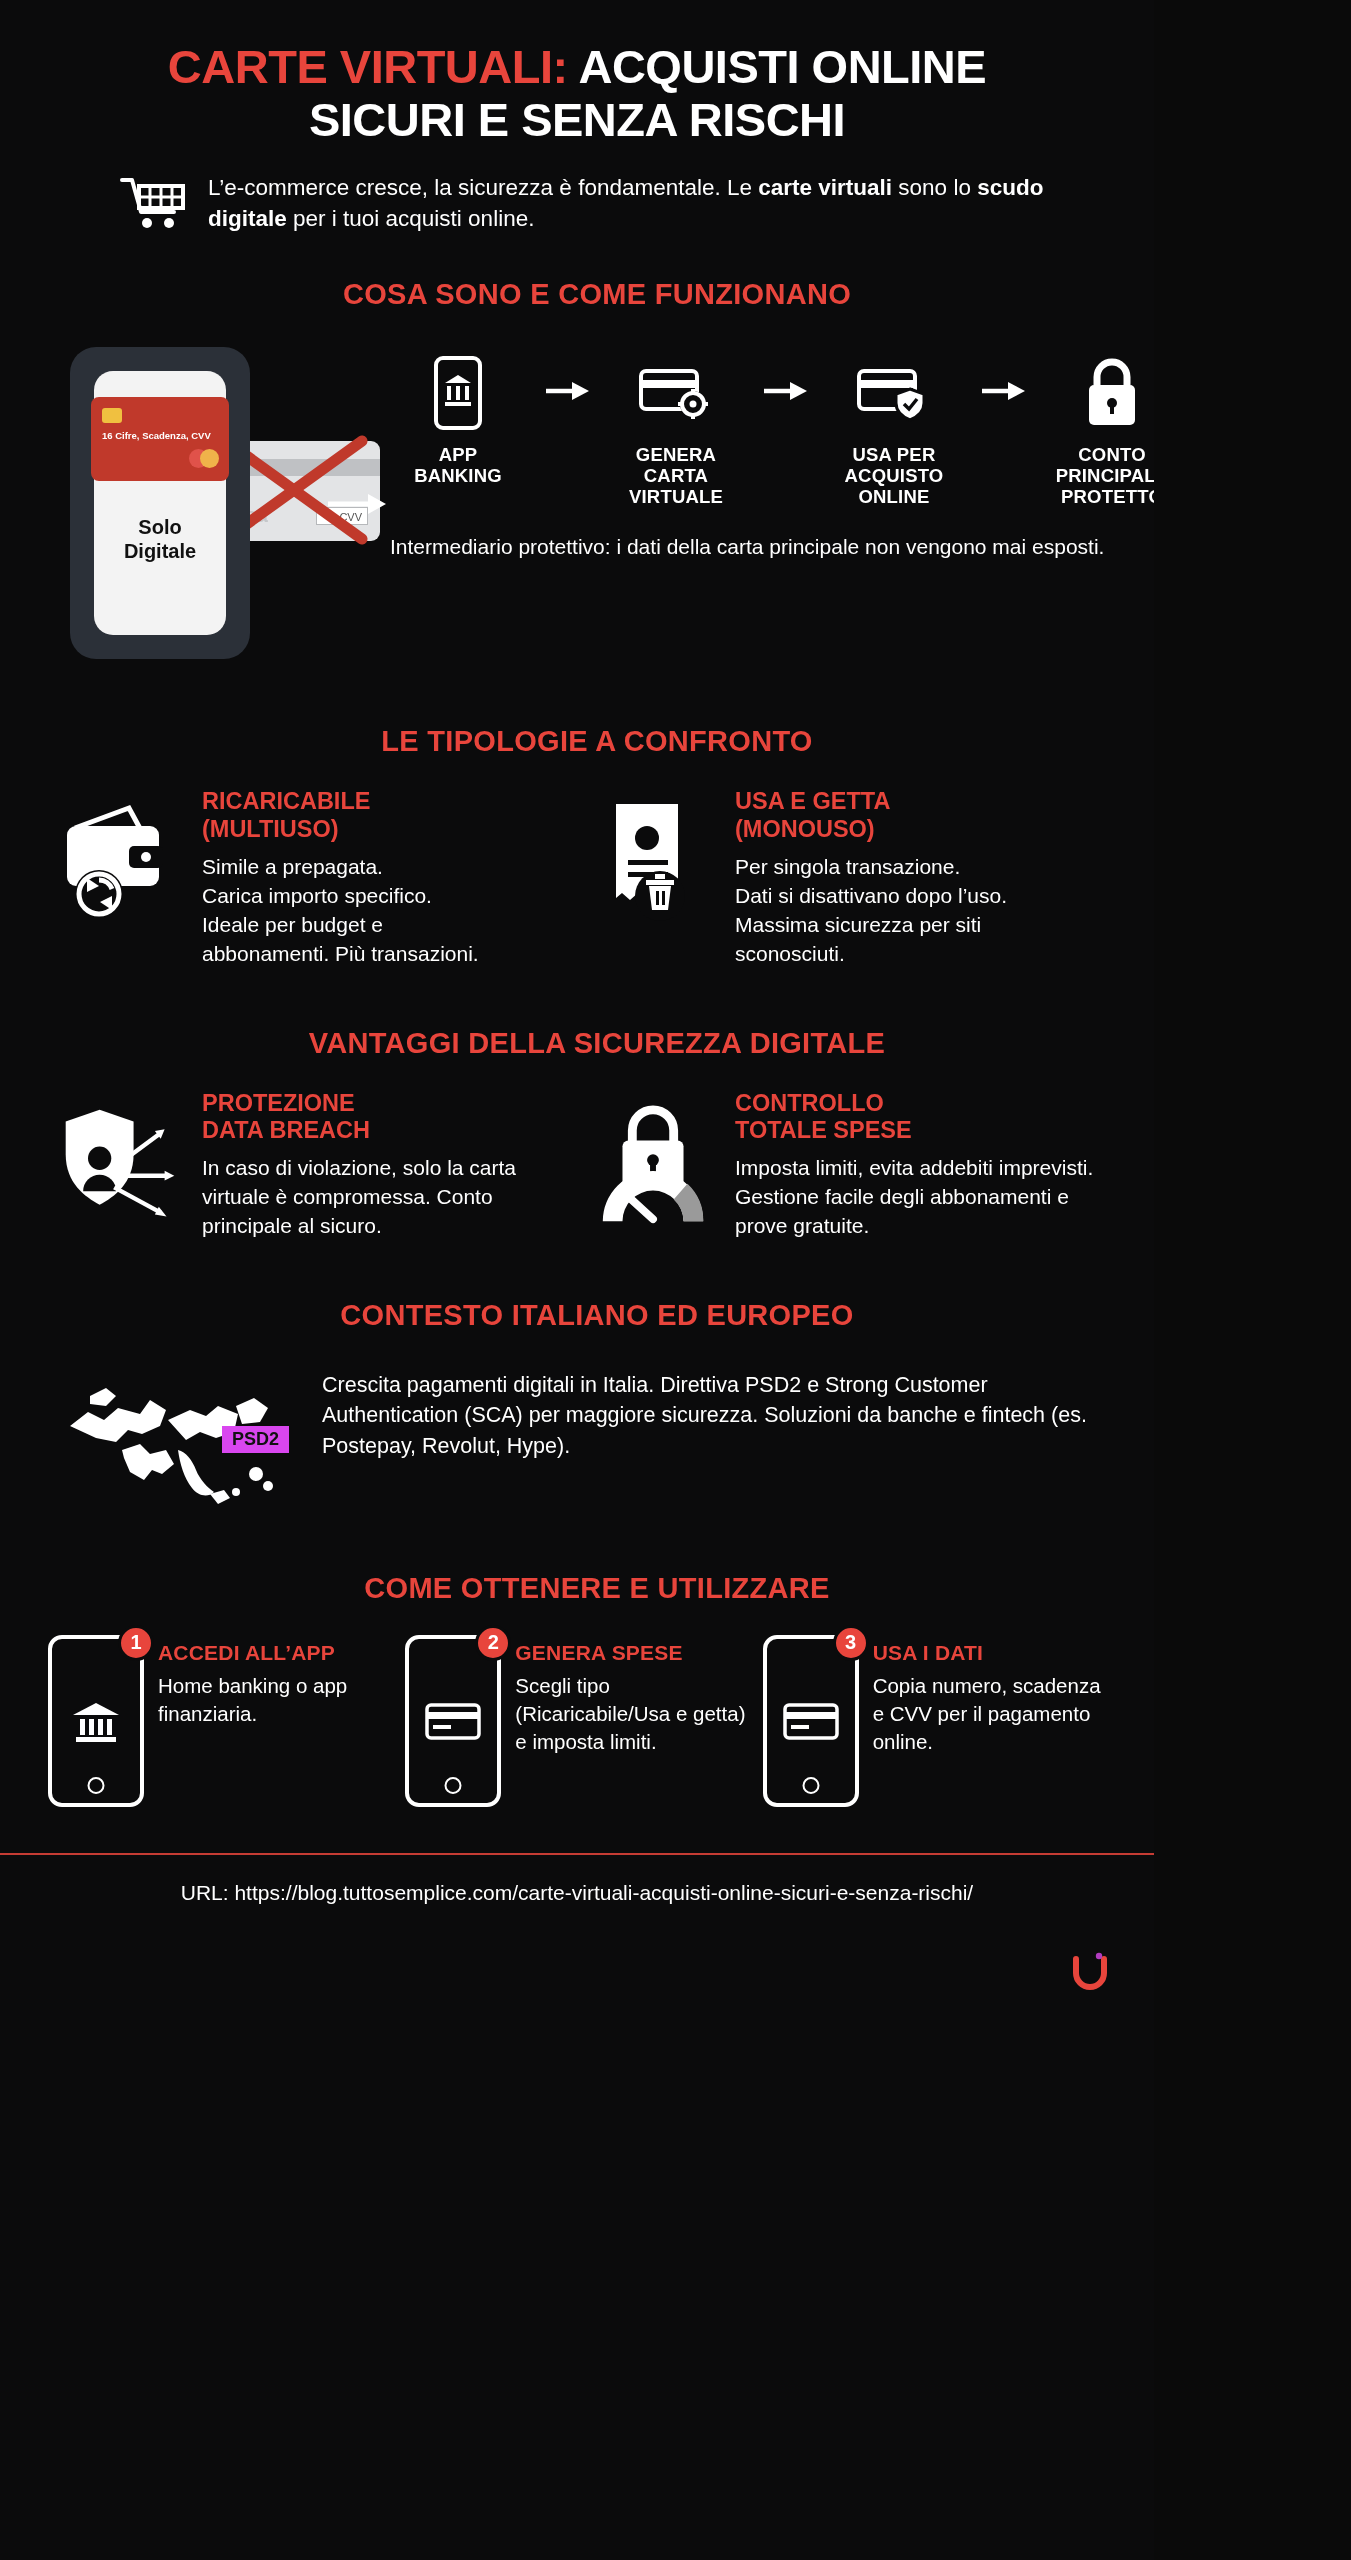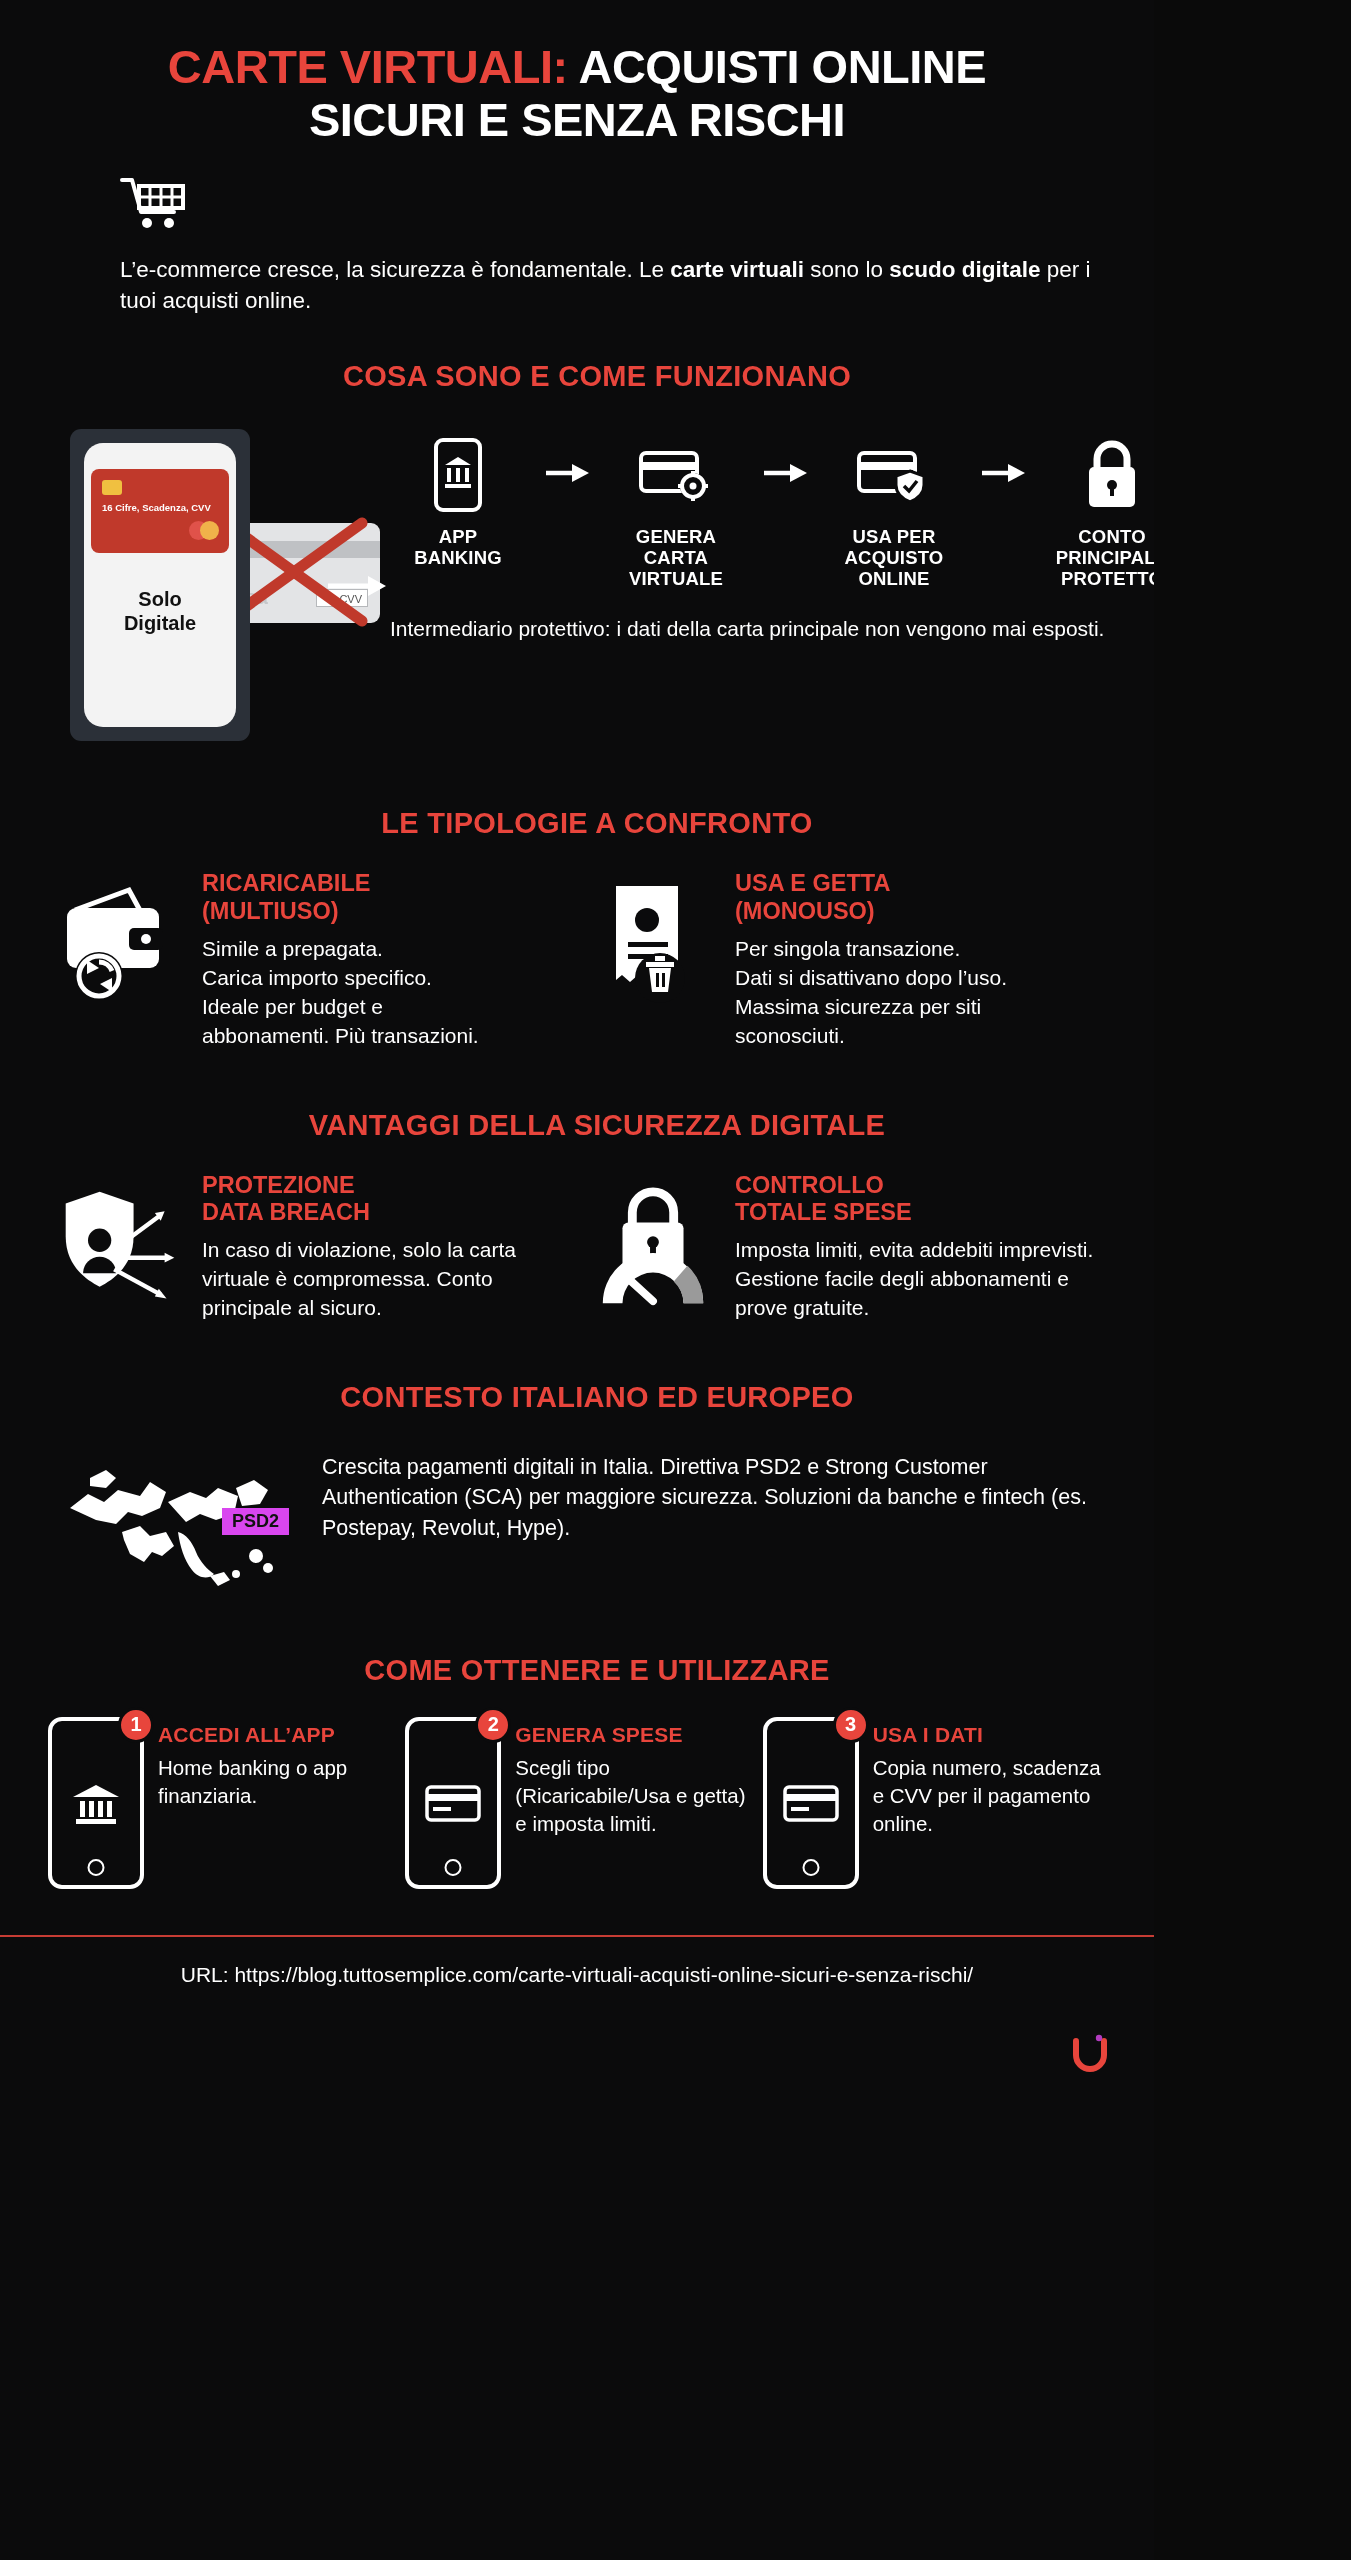--- a/index.html
+++ b/index.html
@@ -31,21 +31,20 @@
     letter-spacing: -0.5px;
     color: #ffffff;
   }
   .title .accent { color: #e8453c; }
   .intro {
     display: flex;
     align-items: flex-start;
     gap: 22px;
     margin: 26px 60px 0 60px;
     padding-left: 60px;
-    flex-direction: column;
   }
   .intro-icon { flex: 0 0 auto; margin-top: 4px; }
   .intro-text {
     color: #ffffff;
     font-size: 22.5px;
     line-height: 1.38;
     text-align: left;
   }
   .intro-text b { font-weight: bold; }
 
@@ -65,22 +64,22 @@
     display: flex;
     align-items: flex-start;
     margin-top: 28px;
     padding: 0 48px 0 58px;
   }
   .phone-block { position: relative; width: 330px; flex: 0 0 330px; height: 330px; }
   .phone {
     position: absolute; left: 12px; top: 8px;
     width: 180px; height: 312px;
     background: #2b3038;
-    border-radius: 11px;
-    padding: 14px;
+    border-radius: 26px;
+    padding: 24px;
   }
   .phone-inner {
     width: 100%; height: 100%;
     background: #f3f3f3;
     border-radius: 19px;
     display: flex; flex-direction: column;
     align-items: center;
     padding-top: 26px;
   }
   .mini-card {

